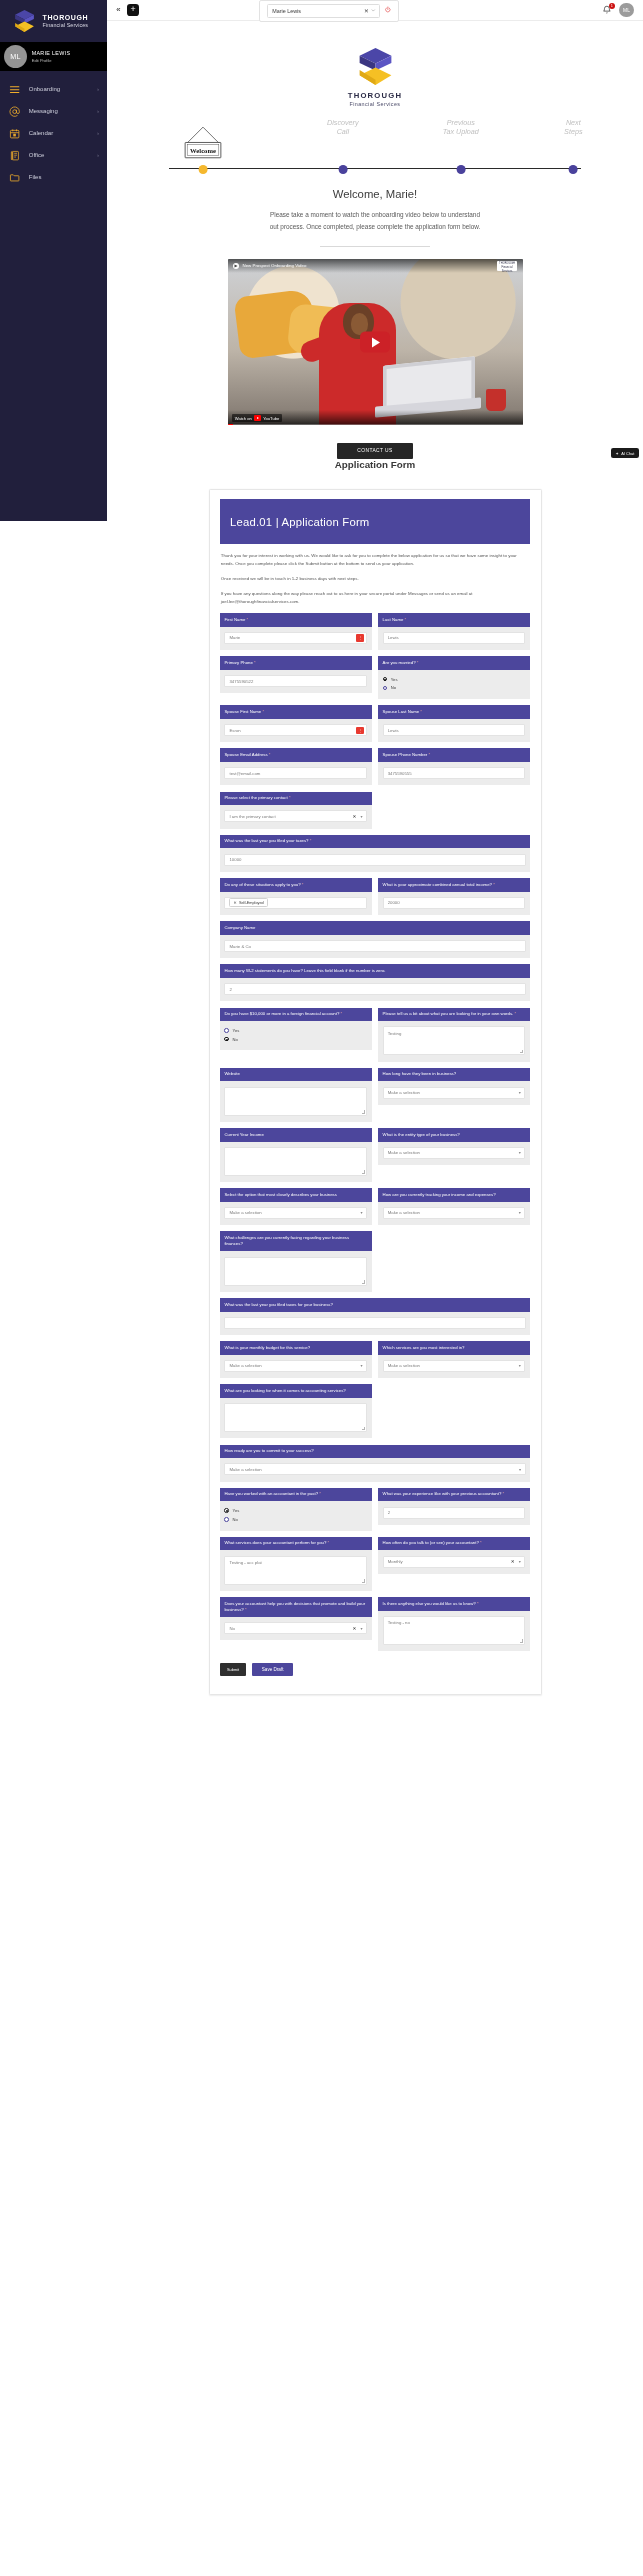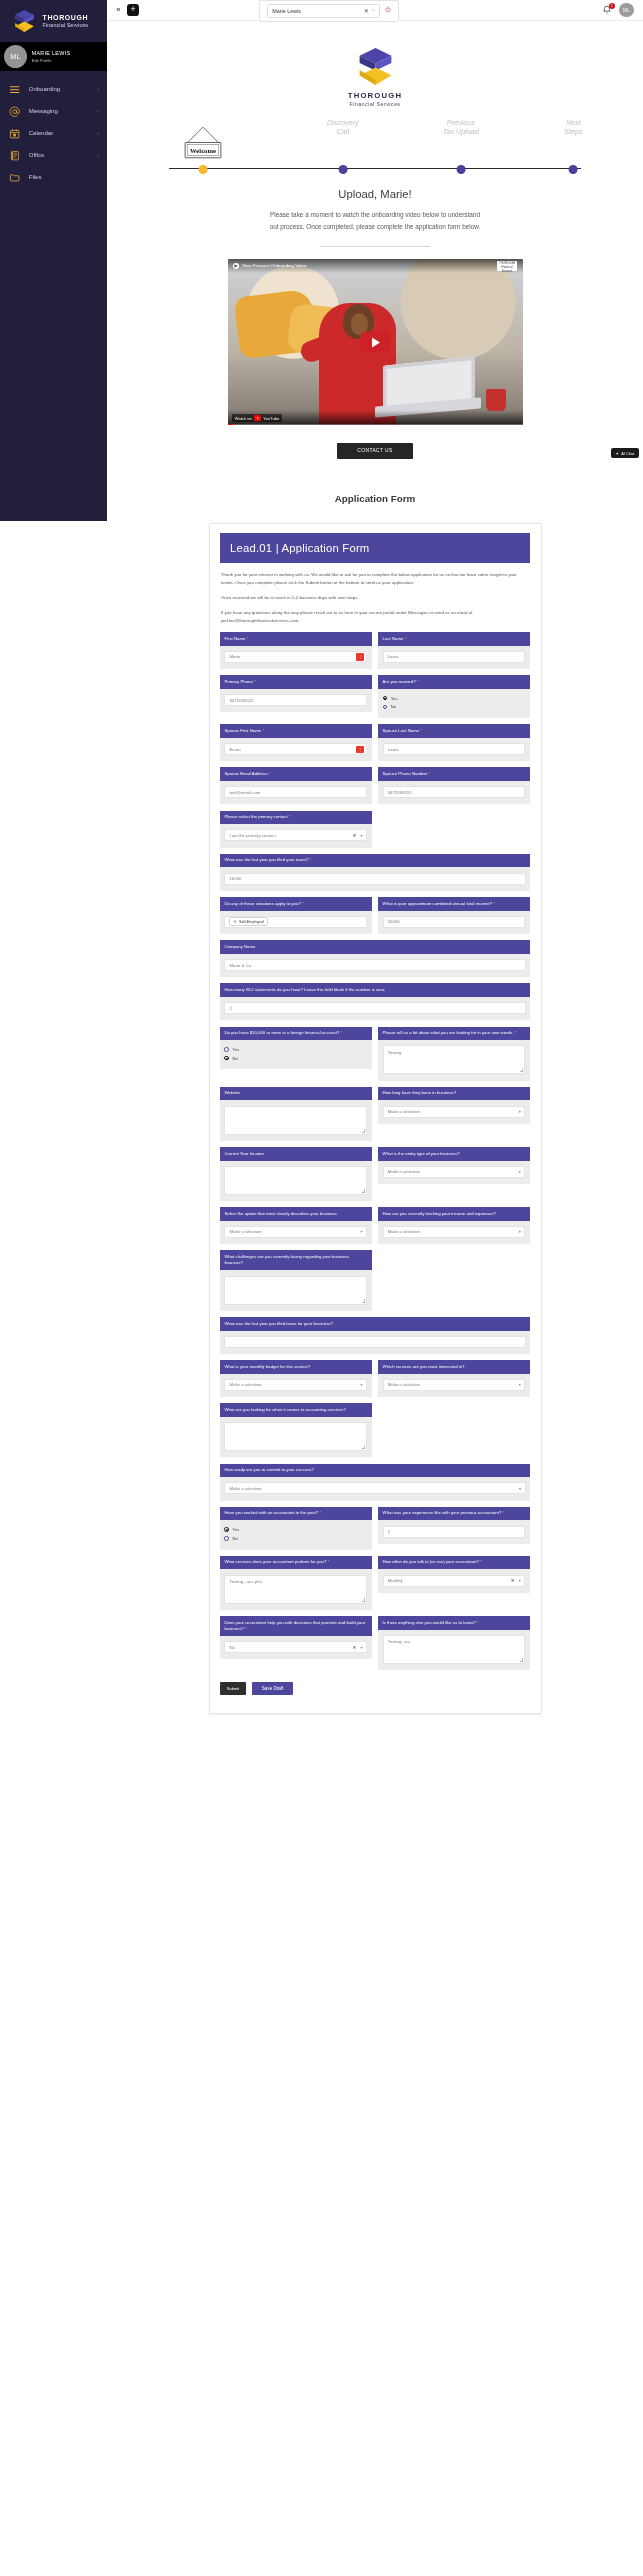--- a/index.html
+++ b/index.html
@@ -218,32 +218,32 @@
 
   .contact-btn {
     display: block; margin: 17.5px auto 0; width: 76px; height: 16px;
     background: #262626; color: #fff; border: none; border-radius: 1px;
     font-size: 4.9px; letter-spacing: 0.4px; cursor: pointer;
     font-family: "Liberation Sans", sans-serif;
   }
 
   .section-title {
     text-align: center; font-size: 9.8px; color: #3a3a3a;
-    margin-top: 34px; font-weight: bold;
+    font-weight: bold;
   }
 
   
   .form-card {
     width: 333px; margin: 19.6px auto 0; background: #fff;
     border: 0.5px solid #e6e6e6; border-radius: 1.5px;
     box-shadow: 0 0.5px 1.5px rgba(0,0,0,.07);
     padding: 8.8px 10.3px 18.5px;
   }
   .form-banner {
-    background: #4c469c; color: #fff; height: 30px;
+    background: #4c469c; color: #fff; height: 45px;
     display: flex; align-items: center; padding-left: 10.3px;
     font-size: 11.3px; letter-spacing: 0.2px;
   }
   .form-intro { padding: 8.2px 1px 0; }
   .form-intro p { font-size: 4.4px; color: #555; line-height: 1.85; margin-bottom: 6.7px; }
 
   .fgrid { display: flex; flex-wrap: wrap; gap: 6.2px 6.2px; margin-top: 5.2px; }
   .fld { width: 152px; }
   .fld.full { width: 311px; }
   .fld-head {
@@ -479,21 +479,21 @@
         <div class="step-label">Previous<br>Tax Upload</div>
         <div class="step-dot"></div>
       </div>
 
       <div class="step" style="left:87%;">
         <div class="step-label">Next<br>Steps</div>
         <div class="step-dot"></div>
       </div>
     </div>
 
-    <div class="welcome-head">Upload, Marie!</div>
+    <div class="welcome-head">Welcome, Marie!</div>
     <div class="welcome-copy">
       <span>Please take a moment to watch the onboarding video below to understand</span><br>
       <span>out process. Once completed, please complete the application form below.</span>
     </div>
     <div class="hr-thin"></div>
 
     <div class="video-wrap">
       <div class="vid-bg-wall"></div>
       <div class="vid-pillow"></div>
       <div class="vid-pillow2"></div>

